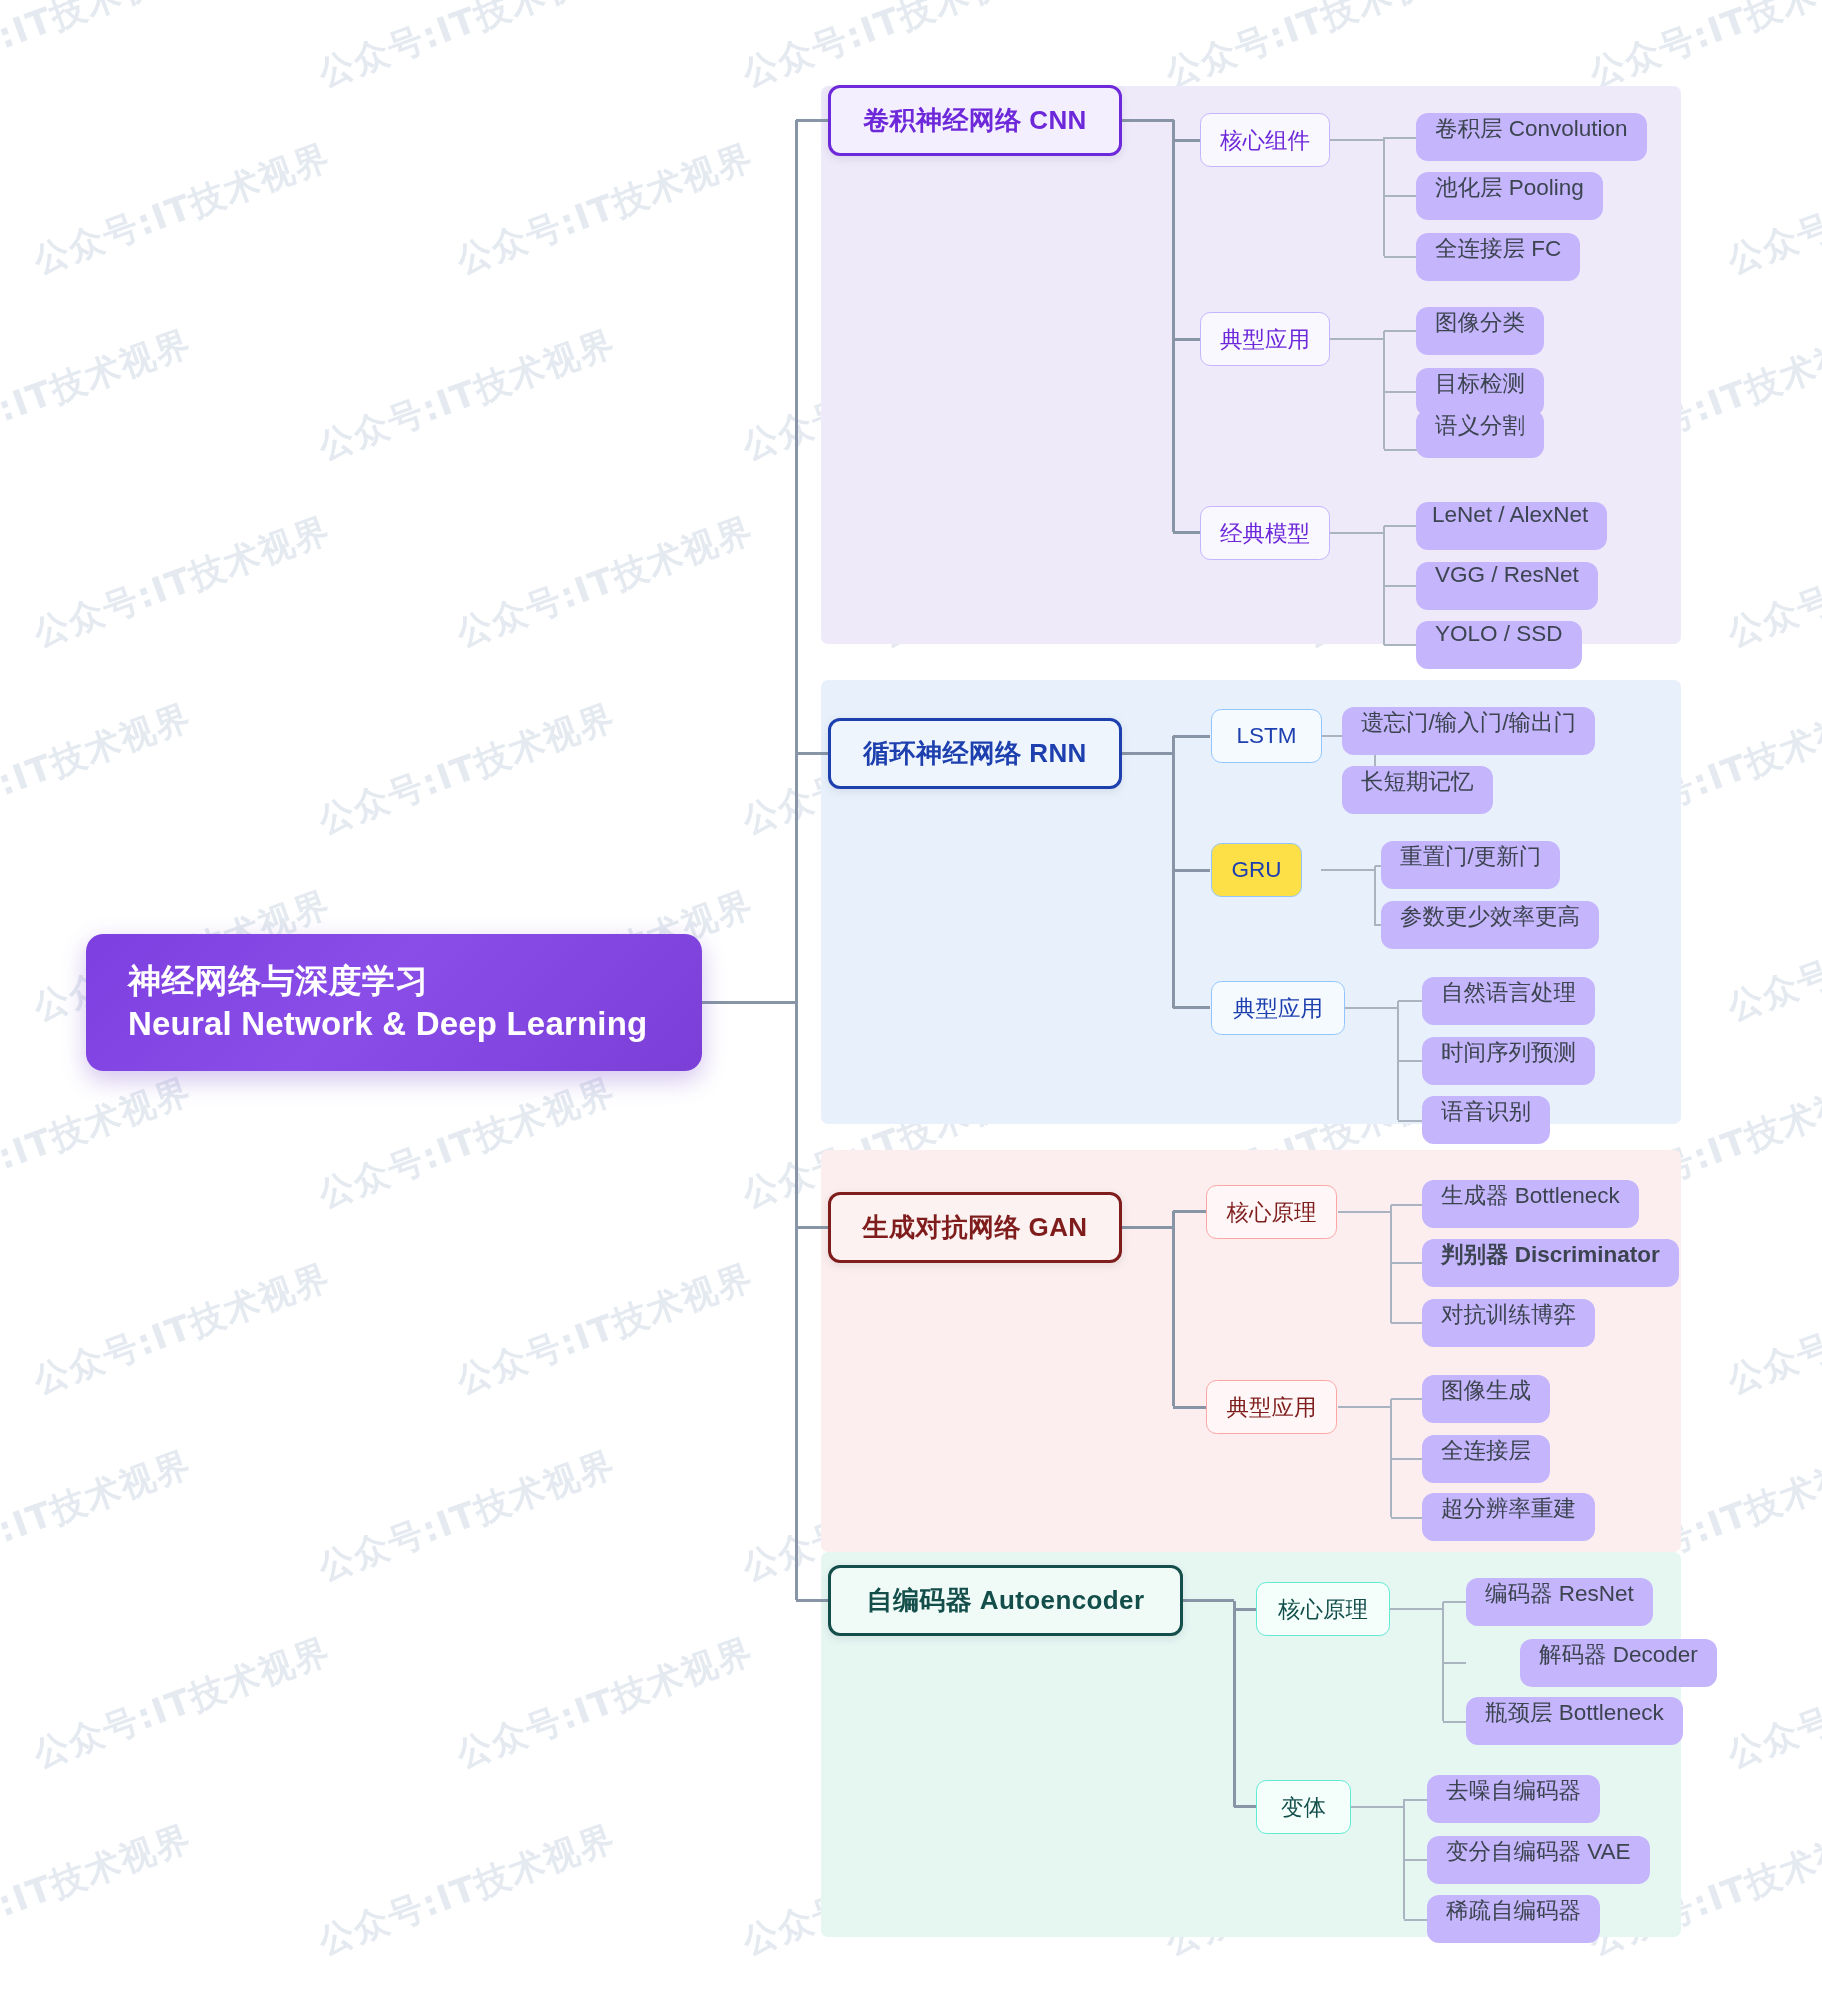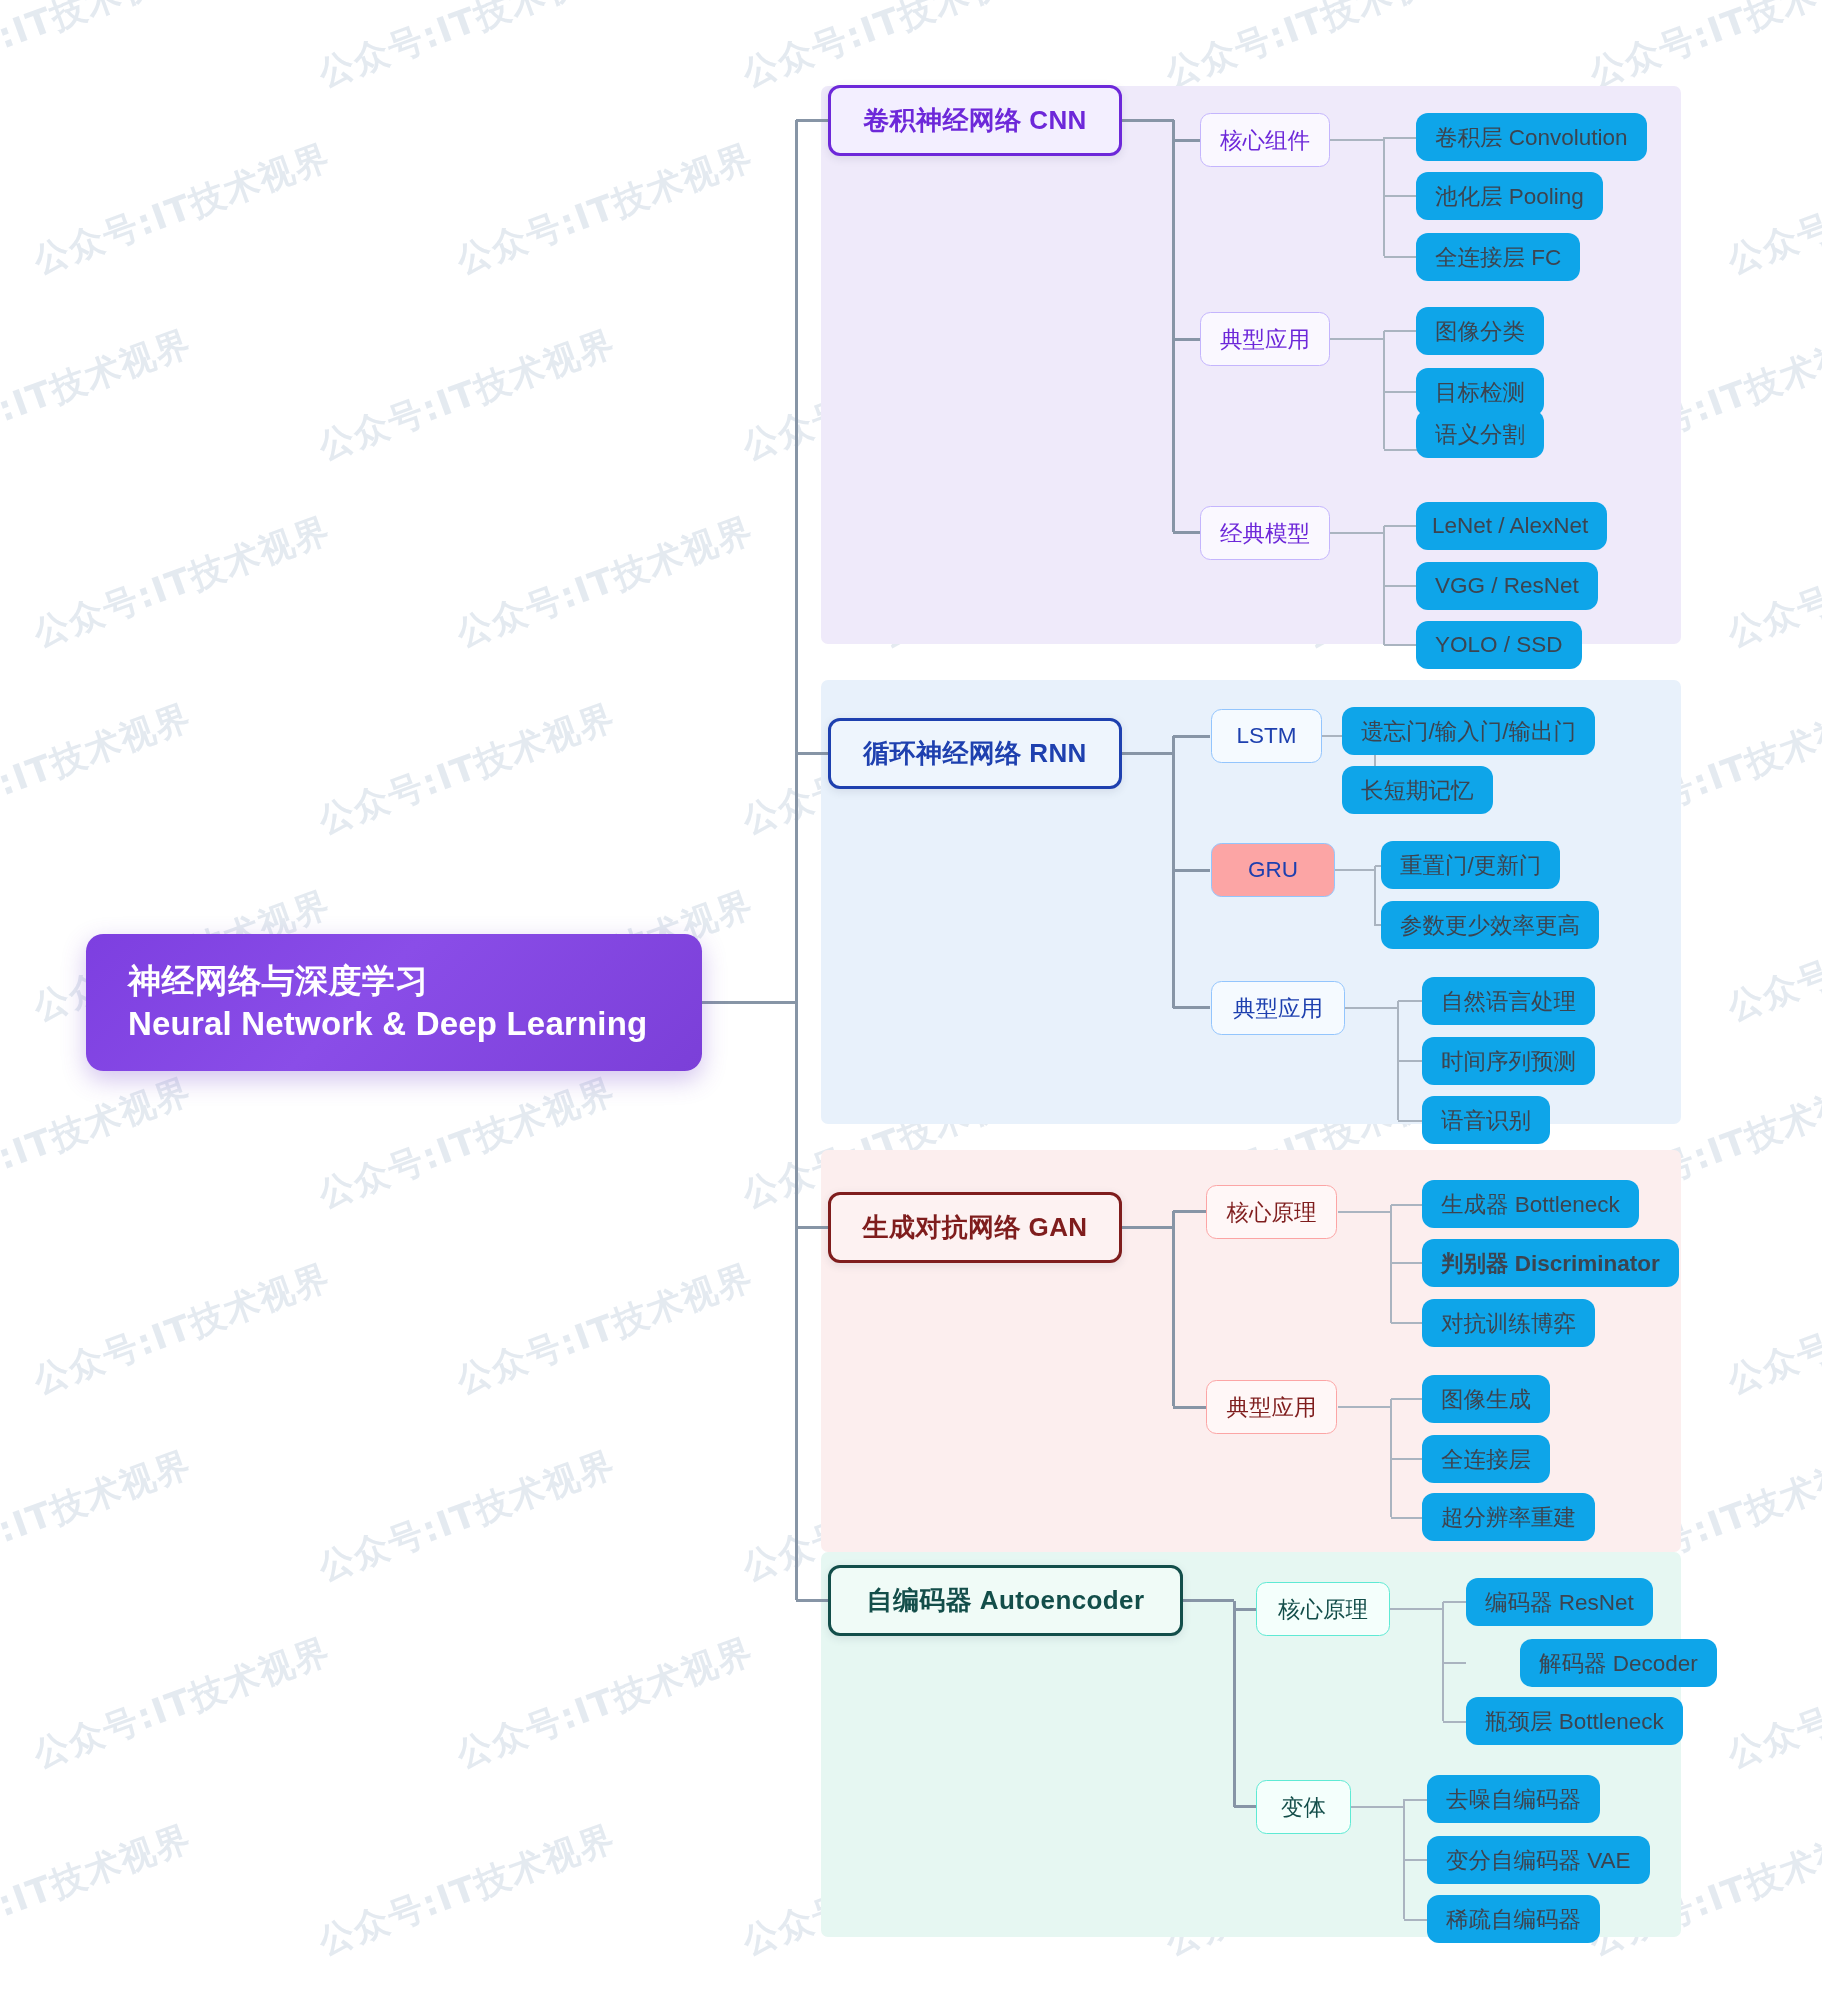--- a/index.html
+++ b/index.html
@@ -74,22 +74,22 @@
     font-size: 22.5px; font-weight: 400;
     padding: 0 15.6px;
     background: #fff;
   }
 
   
   .lnode {
     position: absolute; z-index: 5;
     height: 48px;
     border-radius: 12px;
-    background: #0ea5e9;
-    display: flex; align-items: center;
+    background: #c4b5fd;
+    display: flex; 
     padding: 0 19px;
     font-size: 22.5px;
     color: #3c4450;
     white-space: nowrap;
   }
 </style>
 </head>
 <body>
 
 <div id="stage">
@@ -286,21 +286,21 @@
       </div>
       <div class="mnode" style="left: 1211px; top: 709px; width: 111px; border-color: rgb(147, 197, 253); background: rgb(245, 250, 255); color: rgb(30, 64, 175);">
         <span>LSTM</span>
       </div>
       <div class="lnode" style="left: 1342px; top: 707px;">
         <span>遗忘门/输入门/输出门</span>
       </div>
       <div class="lnode" style="left: 1342px; top: 766px;">
         <span>长短期记忆</span>
       </div>
-      <div class="mnode" style="left: 1211px; top: 843px; width: 124px; border-color: rgb(147, 197, 253); background: #fca5a5; color: rgb(30, 64, 175);">
+      <div class="mnode" style="left: 1211px; top: 843px; width: 91px; border-color: rgb(147, 197, 253); background: #fde047; color: rgb(30, 64, 175);">
         <span>GRU</span>
       </div>
       <div class="lnode" style="left: 1381px; top: 841px;">
         <span>重置门/更新门</span>
       </div>
       <div class="lnode" style="left: 1381px; top: 901px;">
         <span>参数更少效率更高</span>
       </div>
       <div class="mnode" style="left: 1211px; top: 981px; width: 134px; border-color: rgb(147, 197, 253); background: rgb(245, 250, 255); color: rgb(30, 64, 175);">
         <span>典型应用</span>

